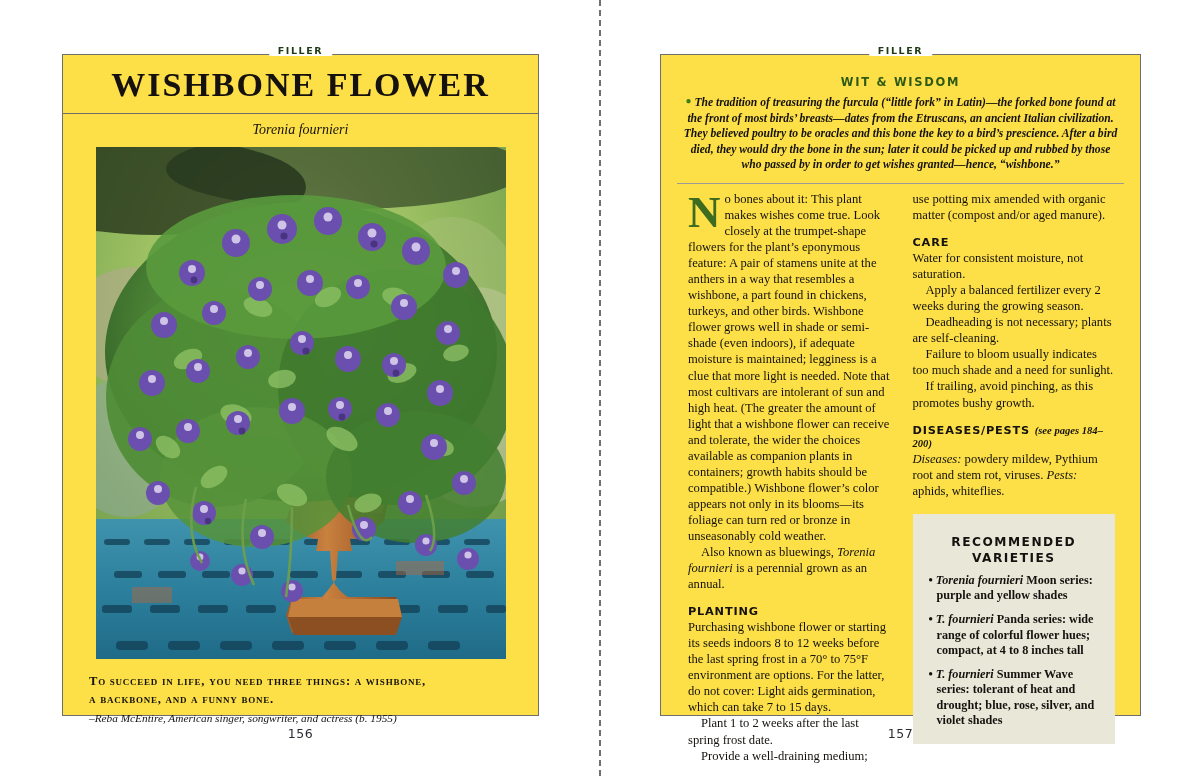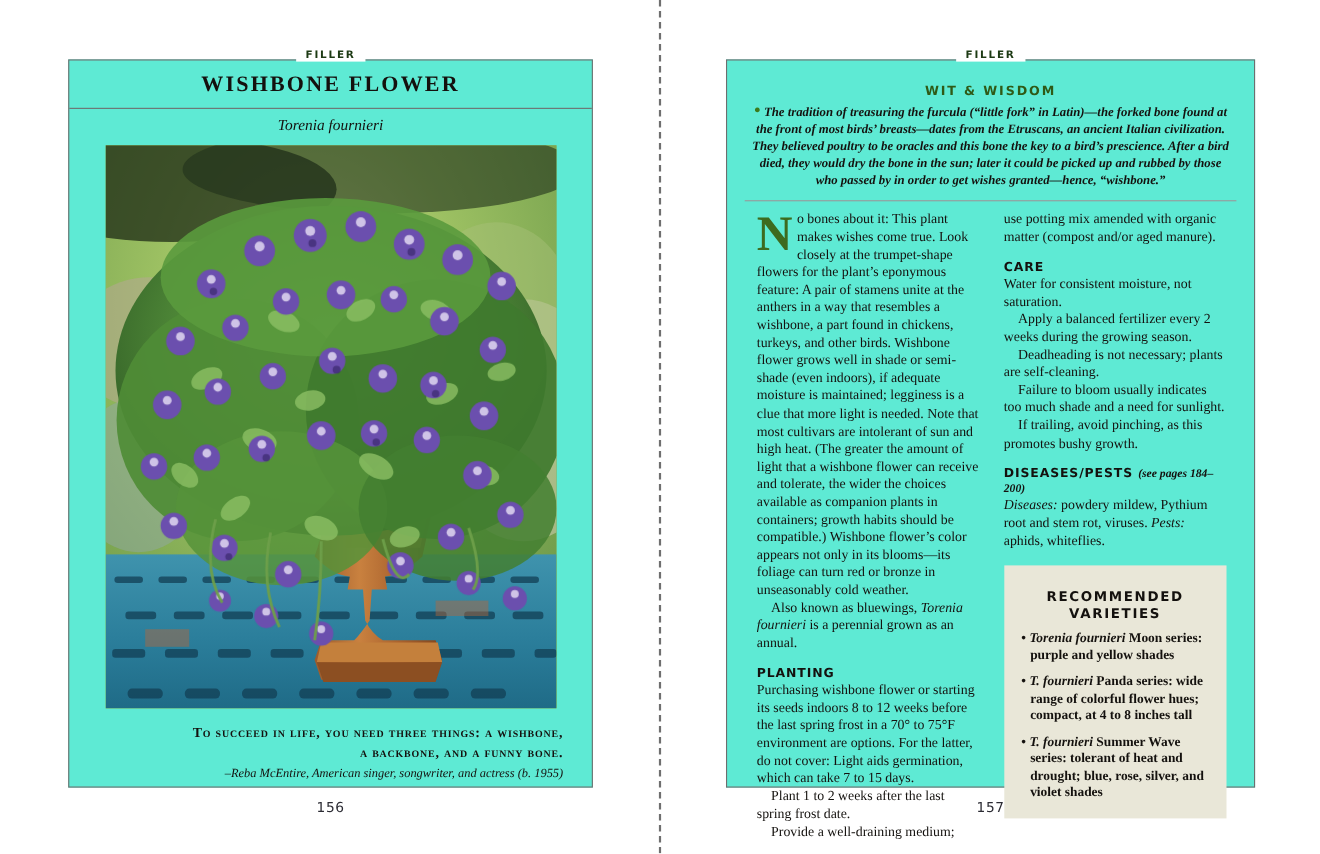--- a/index.html
+++ b/index.html
@@ -18,21 +18,21 @@
   
   .gutter {
     position: absolute;
     left: 599px; top: 0;
     width: 0; height: 776px;
     border-left: 2px dashed #6f6f6f;
   }
   
   .page {
     position: absolute;
-    background: #5eead4;
+    background: #fde047;
     border: 1.5px solid #6e6e6e;
   }
   #page-left  { left: 62px;  top: 54px; width: 477px; height: 662px; }
   #page-right { left: 660px; top: 54px; width: 481px; height: 662px; }
 
   
   .filler-tab {
     position: absolute;
     top: -9px;
     left: 50%;
@@ -50,21 +50,21 @@
   
   .title-band {
     border-bottom: 1.5px solid #6e6e6e;
     padding: 11px 0 9px;
     text-align: center;
   }
   .title-band h1 {
     margin: 0;
     font-family: "Liberation Serif", serif;
     font-weight: 700;
-    font-size: 20px;
+    font-size: 34px;
     letter-spacing: 2.0px;
     color: #14110e;
   }
   .latin-name {
     text-align: center;
     font-style: italic;
     font-size: 14px;
     color: #14110e;
     padding: 8px 0 9px;
   }
@@ -73,21 +73,21 @@
     width: 410px;
     height: 512px;
     position: relative;
     overflow: hidden;
     background: #7fae57;
   }
   .photo-wrap svg { display:block; width:100%; height:100%; }
 
   .quote {
     margin: 14px 26px 0;
-    text-align: right;
+    text-align: left;
     color: #14110e;
   }
   .quote .q-main {
     font-size: 12.6px;
     font-weight: 700;
     letter-spacing: 0.75px;
     line-height: 1.42;
     font-variant: small-caps;
     text-transform: none;
   }

